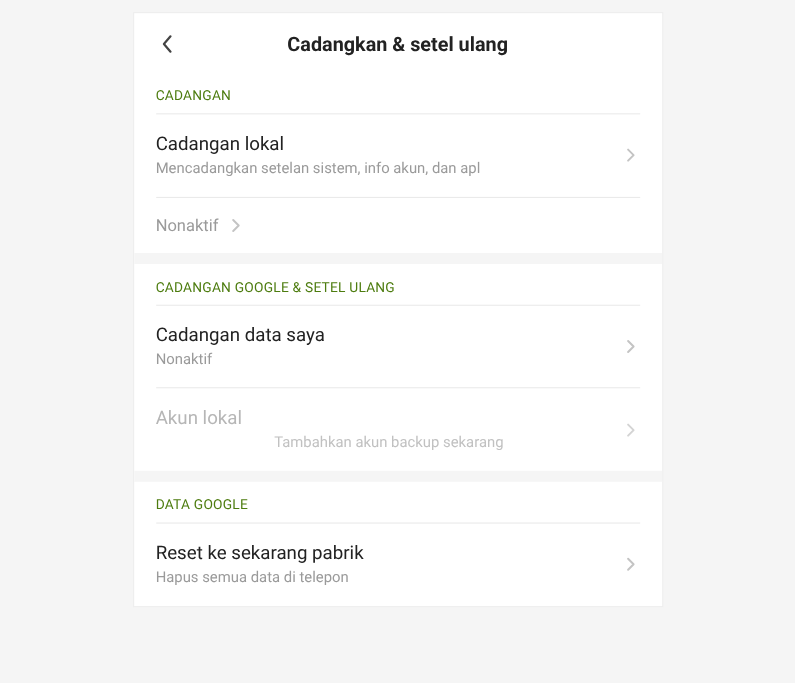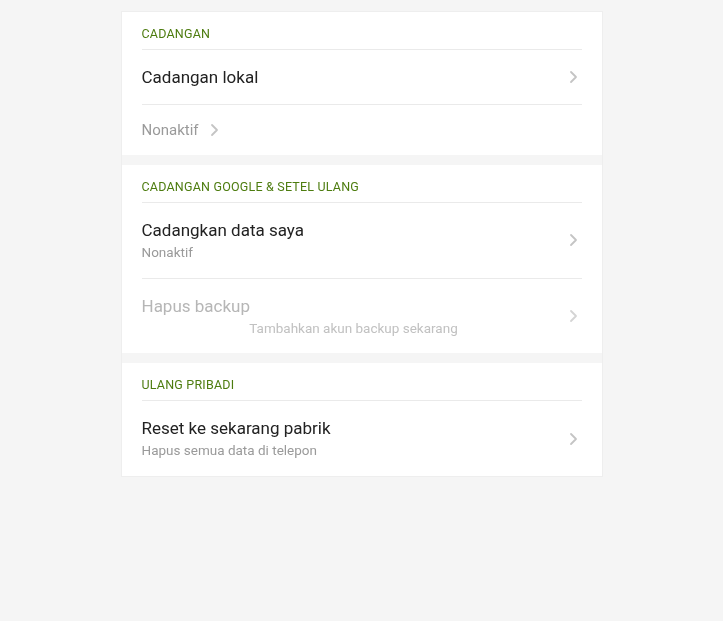--- a/index.html
+++ b/index.html
@@ -89,27 +89,36 @@
       flex-shrink: 0;
     }
     .chevron svg { display: block; }
     .chevron-dim path { stroke: #d4d4d4; }
   </style>
 </head>
 <body>
 
 <div class="device">
 
+  <div class="header">
+    <div class="back-icon">
+      <svg width="12" height="18" viewBox="0 0 12 18">
+          <path d="M9 2 L3 9 L9 16" stroke="#444" stroke-width="2" fill="none" stroke-linecap="round" stroke-linejoin="round"></path>
+        </svg>
+    </div>
+    <div class="header-title">Cadangkan &amp; setel ulang</div>
+  </div>
 
   <div class="section-header">CADANGAN</div>
   <div class="divider"></div>
 
   <div class="item">
     <div class="item-body">
       <div class="item-title">Cadangan lokal</div>
+      <div class="item-sub">Mencadangkan setelan sistem, info akun, dan apl</div>
     </div>
     <div class="chevron">
       <svg width="16" height="16" viewBox="0 0 16 16">
           <path d="M5 3 L10 8 L5 13" stroke="#c4c4c4" stroke-width="1.8" fill="none" stroke-linecap="round" stroke-linejoin="round"></path>
         </svg>
     </div>
   </div>
 
   <div class="divider"></div>
 
@@ -122,47 +131,47 @@
     </div>
   </div>
 
   <div class="section-gap"></div>
 
   <div class="section-header">CADANGAN GOOGLE &amp; SETEL ULANG</div>
   <div class="divider"></div>
 
   <div class="item">
     <div class="item-body">
-      <div class="item-title">Cadangkan data saya</div>
+      <div class="item-title">Cadangan data saya</div>
       <div class="item-sub">Nonaktif</div>
     </div>
     <div class="chevron">
       <svg width="16" height="16" viewBox="0 0 16 16">
           <path d="M5 3 L10 8 L5 13" stroke="#c4c4c4" stroke-width="1.8" fill="none" stroke-linecap="round" stroke-linejoin="round"></path>
         </svg>
     </div>
   </div>
 
   <div class="divider"></div>
 
   <div class="item item-disabled">
     <div class="item-body">
-      <div class="item-title">Hapus backup</div>
+      <div class="item-title">Akun lokal</div>
       <div class="item-sub">Tambahkan akun backup sekarang</div>
     </div>
     <div class="chevron chevron-dim">
       <svg width="16" height="16" viewBox="0 0 16 16">
           <path d="M5 3 L10 8 L5 13" stroke="#dcdcdc" stroke-width="1.8" fill="none" stroke-linecap="round" stroke-linejoin="round"></path>
         </svg>
     </div>
   </div>
 
   <div class="section-gap"></div>
 
-  <div class="section-header">ULANG PRIBADI</div>
+  <div class="section-header">DATA GOOGLE</div>
   <div class="divider"></div>
 
   <div class="item">
     <div class="item-body">
       <div class="item-title">Reset ke sekarang pabrik</div>
       <div class="item-sub">Hapus semua data di telepon</div>
     </div>
     <div class="chevron">
       <svg width="16" height="16" viewBox="0 0 16 16">
           <path d="M5 3 L10 8 L5 13" stroke="#c4c4c4" stroke-width="1.8" fill="none" stroke-linecap="round" stroke-linejoin="round"></path>

